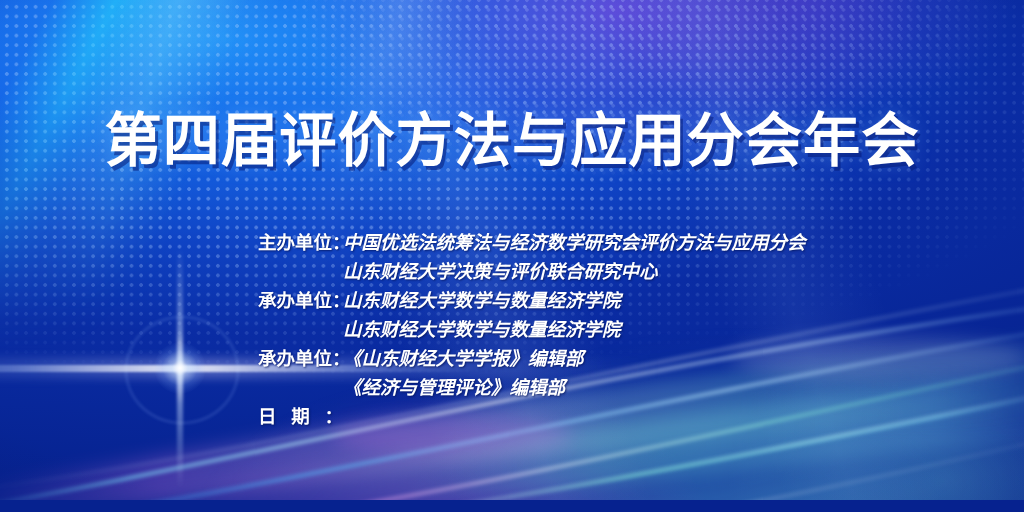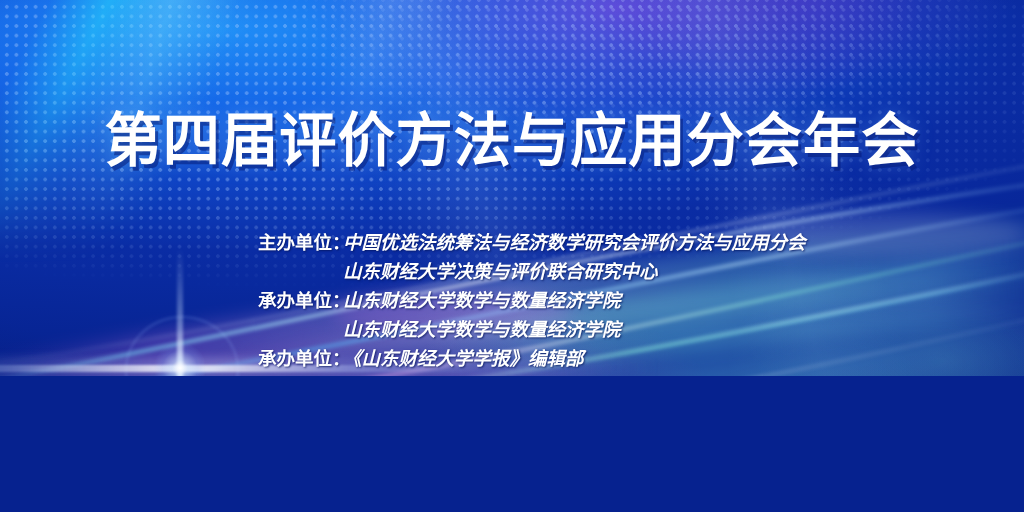--- a/index.html
+++ b/index.html
@@ -8,21 +8,21 @@
     padding: 0;
     background: #06228f;
   }
   body {
     font-family: "Liberation Sans", "DejaVu Sans", sans-serif;
   }
 
   #banner {
     position: relative;
     width: 1024px;
-    height: 376px;
+    height: 500px;
     overflow: hidden;
     background: #0f172a;
   }
 
   
   .layer {
     position: absolute;
     inset: 0;
     pointer-events: none;
   }
@@ -345,20 +345,24 @@
       <div class="info-row">
         <span class="info-label"></span>
         <span class="info-value">山东财经大学数学与数量经济学院</span>
       </div>
 
       <div class="info-row">
         <span class="info-label">承办单位：</span>
         <span class="info-value">《山东财经大学学报》编辑部</span>
       </div>
 
+      <div class="info-row">
+        <span class="info-label"></span>
+        <span class="info-value">《经济与管理评论》编辑部</span>
+      </div>
 
       <div class="info-row">
         <span class="info-label spread">
           <span class="ch">日</span>
           <span class="ch">期</span>
           <span class="ch">：</span>
         </span>
       </div>
 
     </div>

